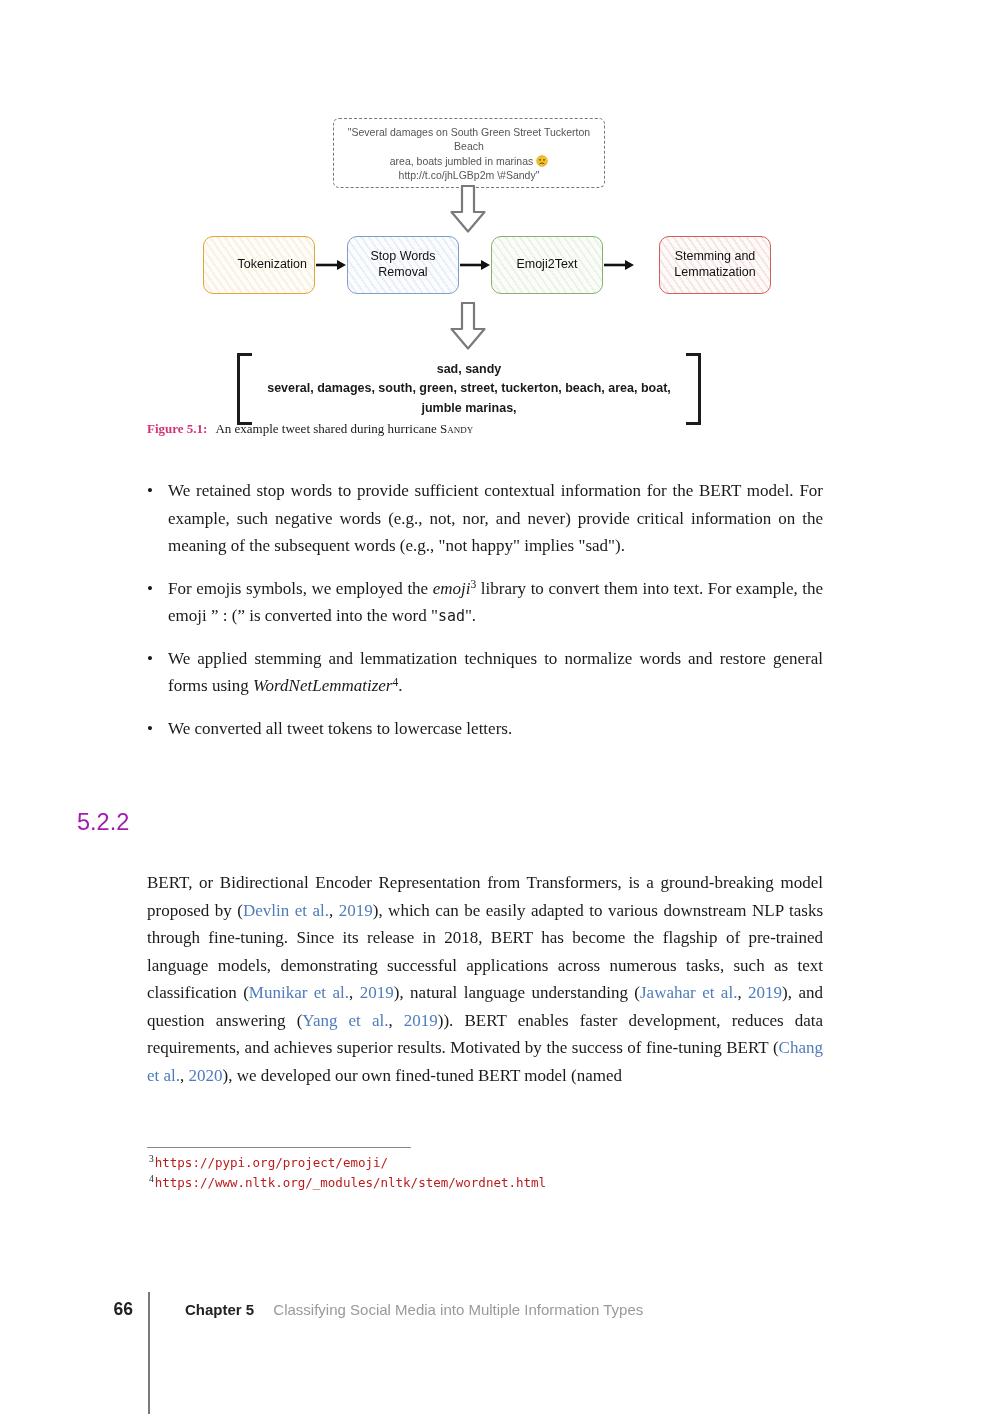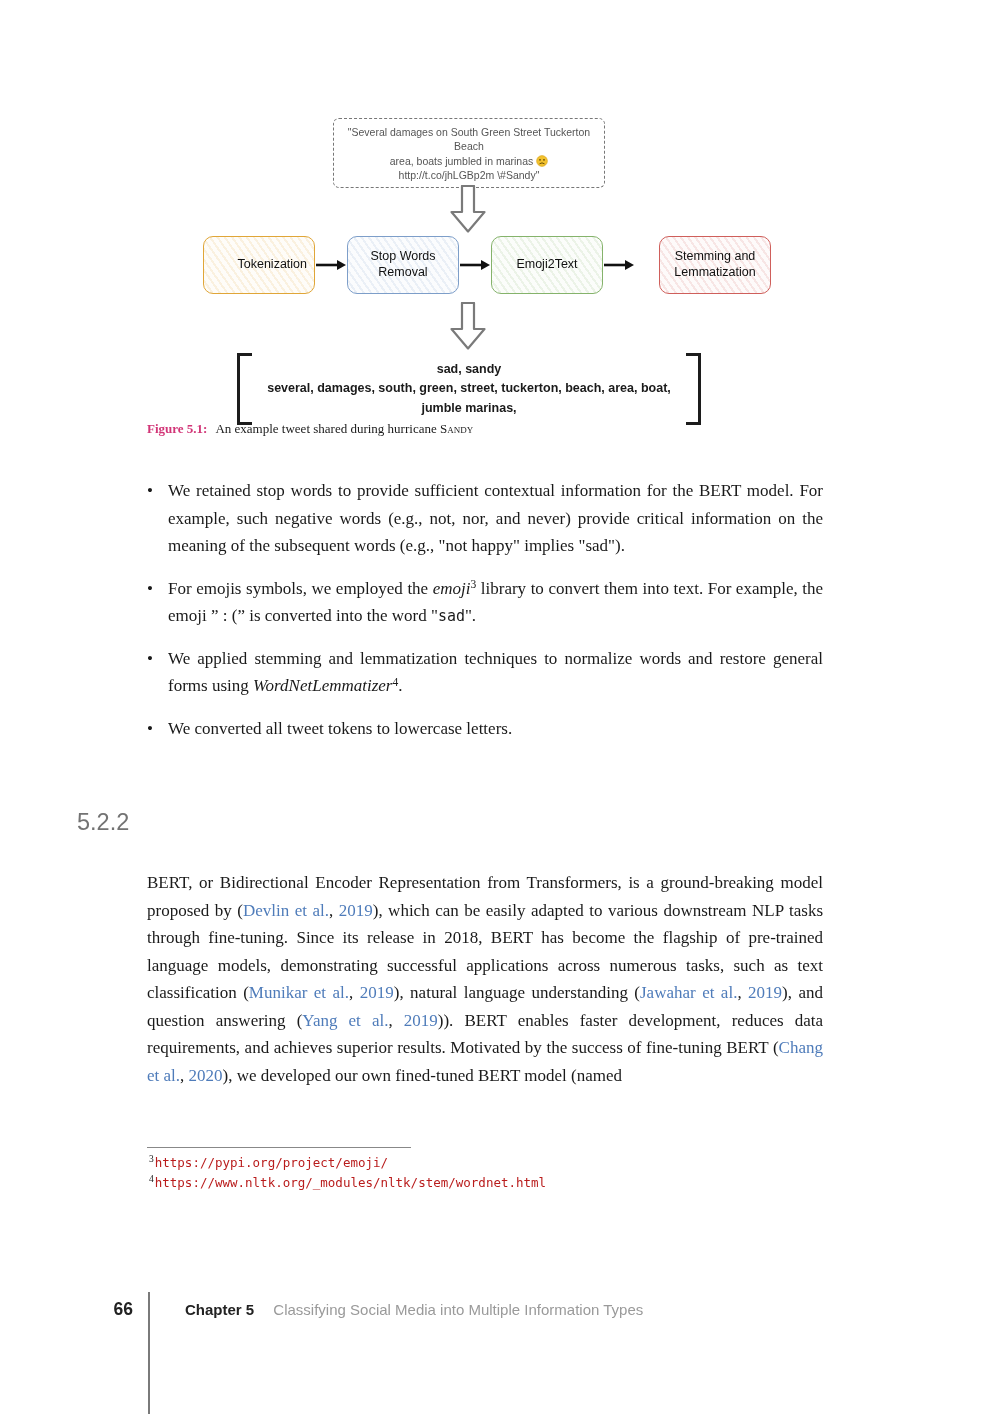--- a/index.html
+++ b/index.html
@@ -52,21 +52,21 @@
   .caption-label { font-weight:bold; color:#d23577; margin-right:8px; }
   .sc { font-variant:small-caps; }
 
   
   .bullets { position:absolute; left:147px; top:477px; width:676px; font-size:17px; line-height:1.62; }
   .bullet-row { display:flex; margin-bottom:15px; }
   .bullet-mark { width:21px; flex:none; }
   .bullet-body { flex:1; text-align:justify; }
 
   
-  .section-heading { position:absolute; left:77px; top:809px; font-family:"Liberation Sans", sans-serif; font-size:23.5px; color:#737373; display:flex; }
+  .section-heading { position:absolute; left:77px; top:809px; font-family:"Liberation Sans", sans-serif; font-size:23.5px; color:#a21caf; display:flex; }
   .section-number { width:70px; flex:none; }
 
   
   .main-paragraph { position:absolute; left:147px; top:869px; width:676px; font-size:17px; line-height:1.62; text-align:justify; }
 
   
   .seg-i { font-style:italic; }
   .seg-sup { font-size:68%; position:relative; top:-0.45em; }
   .seg-mono { font-family:"DejaVu Sans Mono", monospace; font-size:88%; }
   .seg-cite { color:#4f7cba; }

